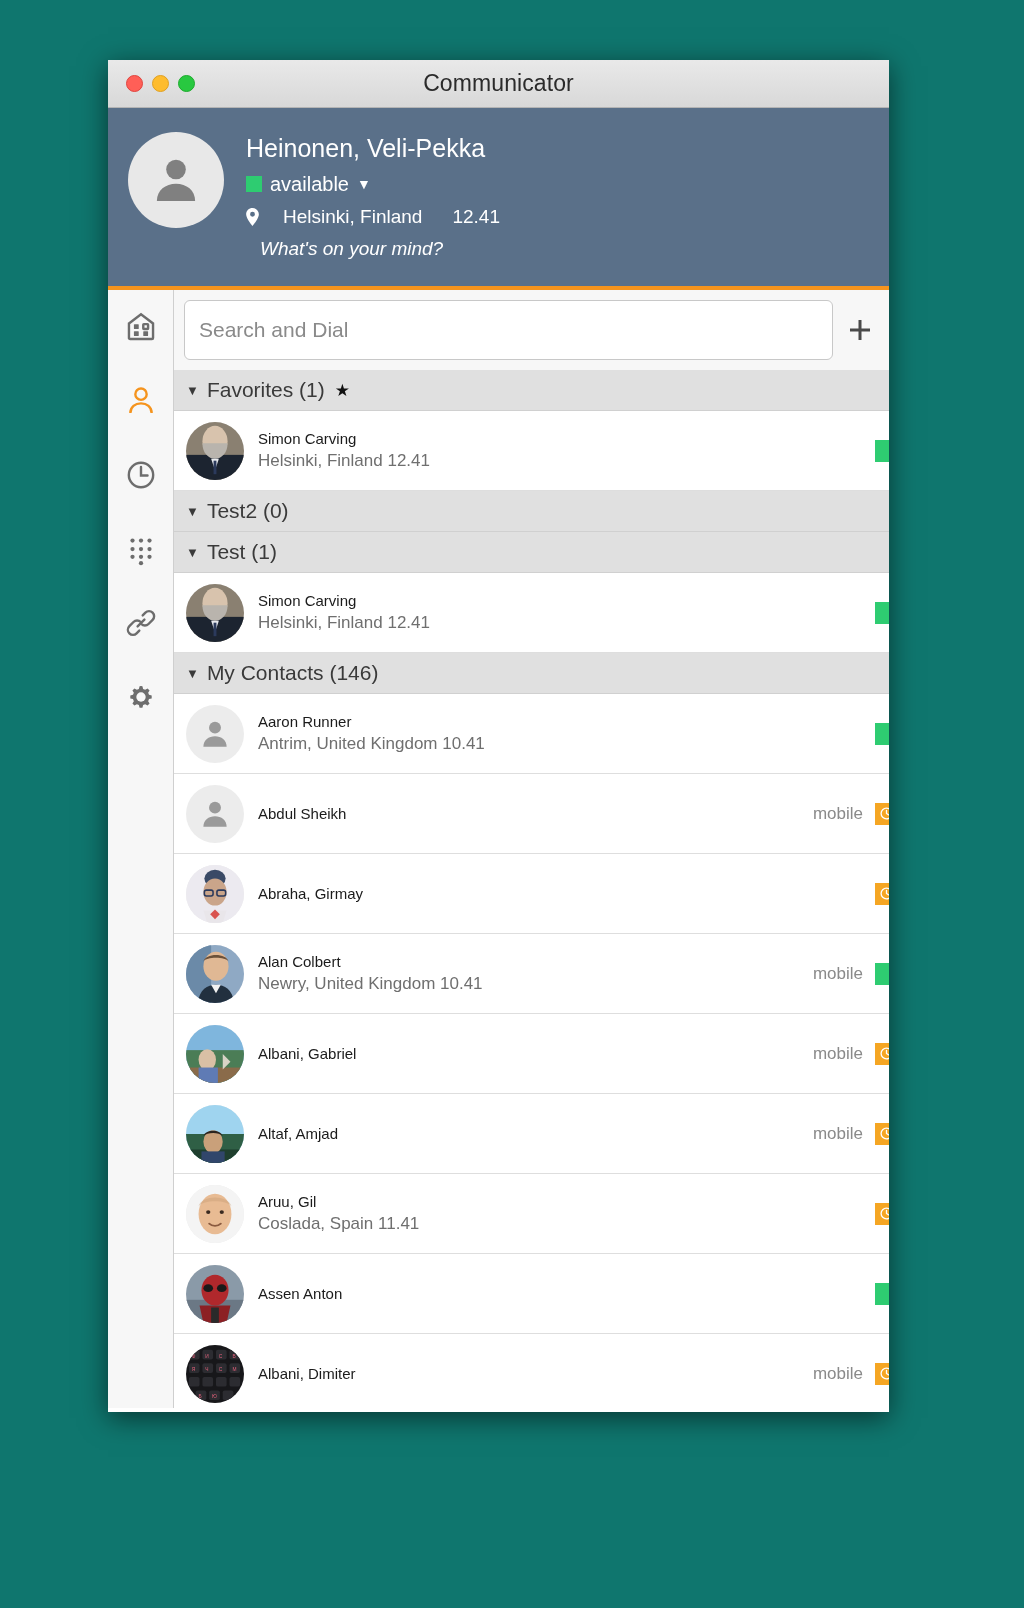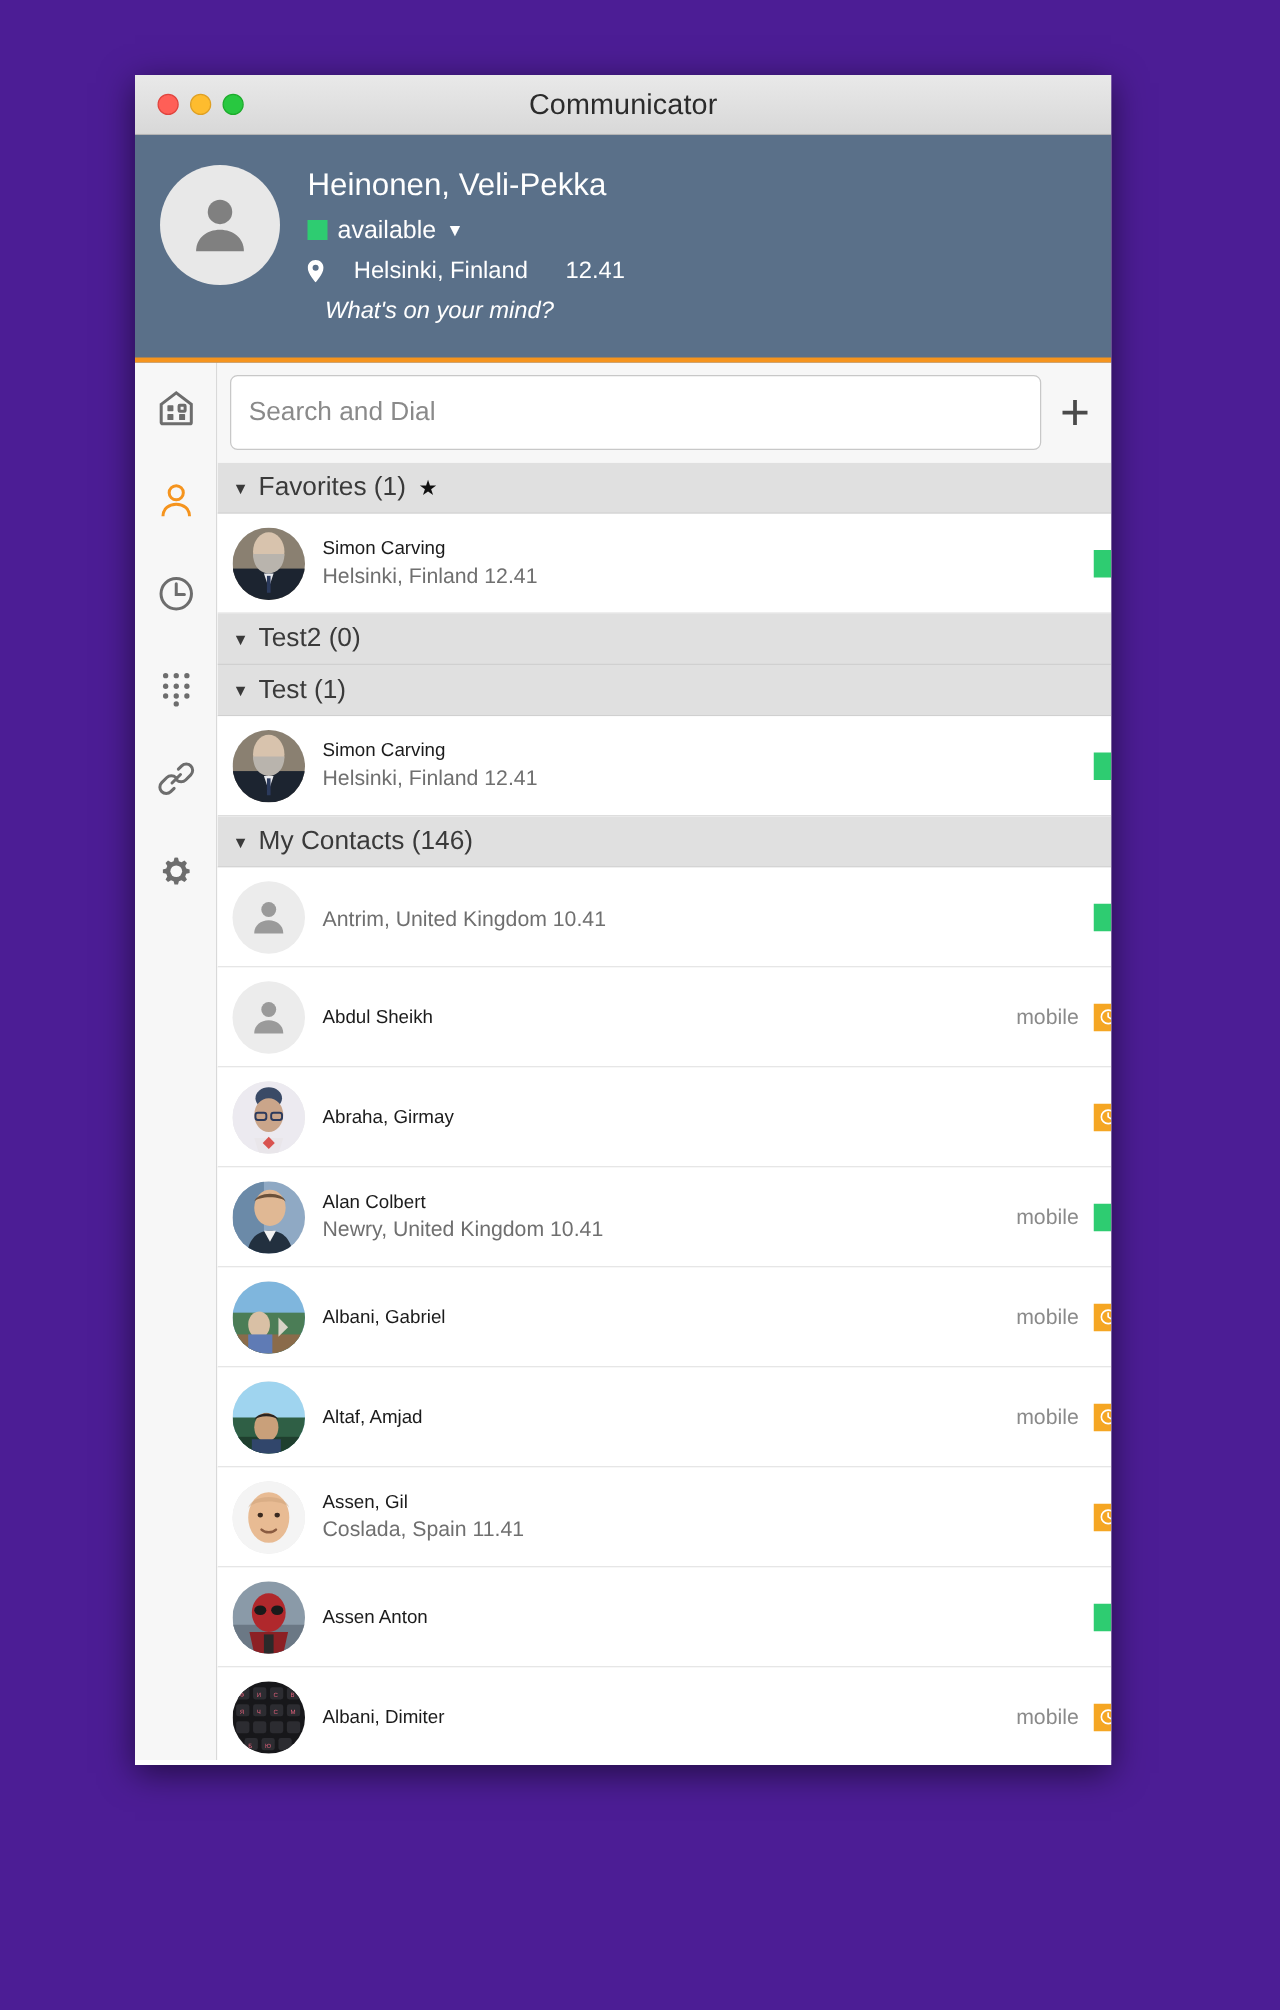--- a/index.html
+++ b/index.html
@@ -2,21 +2,21 @@
 <html><head>
 <meta charset="utf-8">
 <style>
   * { box-sizing: border-box; margin: 0; padding: 0; }
   html, body {
     width: 1024px; height: 1608px;
     background: #000;
     font-family: "Liberation Sans", sans-serif;
     overflow: hidden;
   }
-  #stage { position: relative; width: 1024px; height: 1608px; background: #4c1d95; }
+  #stage { position: relative; width: 1024px; height: 1608px; background: #0f766e; }
 
   
   .window {
     position: absolute;
     left: 108px; top: 60px;
     width: 781px; height: 1352px;
     background: #fff;
     overflow: hidden;
     box-shadow: 0 6px 26px rgba(0,0,0,0.55);
   }
@@ -333,20 +333,21 @@
               <span>My Contacts (146)</span>
             </div>
             <div class="contact">
               <div class="avatar">
                 <svg viewBox="0 0 24 24">
                   <circle cx="12" cy="7.5" r="4.2" fill="#9a9a9a"></circle>
                   <path d="M3.8 21c0-4.6 3.7-7.4 8.2-7.4s8.2 2.8 8.2 7.4z" fill="#9a9a9a"></path>
                 </svg>
               </div>
               <div class="c-text">
+                <div class="c-name">Aaron Runner</div>
                 <div class="c-sub">Antrim, United Kingdom  10.41</div>
               </div>
               <div class="c-right">
                 <span class="pres available"></span>
               </div>
             </div>
             <div class="contact">
               <div class="avatar">
                 <svg viewBox="0 0 24 24">
                   <circle cx="12" cy="7.5" r="4.2" fill="#9a9a9a"></circle>
@@ -463,21 +464,21 @@
                 <svg class="ph" viewBox="0 0 60 60">
                   <rect width="60" height="60" fill="#f4f4f4"></rect>
                   <ellipse cx="30" cy="30" rx="17" ry="21" fill="#e8bb93"></ellipse>
                   <path d="M13 22c3-12 31-12 34 0-5-7-29-7-34 0z" fill="#caa077" opacity=".45"></path>
                   <ellipse cx="23" cy="28" rx="2.2" ry="2" fill="#3a2a20"></ellipse>
                   <ellipse cx="37" cy="28" rx="2.2" ry="2" fill="#3a2a20"></ellipse>
                   <path d="M24 40c3 3 9 3 12 0" stroke="#8a5b40" stroke-width="2" fill="none" stroke-linecap="round"></path>
                 </svg>
               </div>
               <div class="c-text">
-                <div class="c-name">Assen, Gil</div>
+                <div class="c-name">Aruu, Gil</div>
                 <div class="c-sub">Coslada, Spain  11.41</div>
               </div>
               <div class="c-right">
                 <span class="pres away">
                   <svg viewBox="0 0 24 24">
                     <circle cx="12" cy="12" r="10" fill="none" stroke="#fff" stroke-width="2.4"></circle>
                     <path d="M12 6.5V12l4 2.6" stroke="#fff" stroke-width="2.4" fill="none" stroke-linecap="round"></path>
                   </svg>
                 </span>
               </div>

